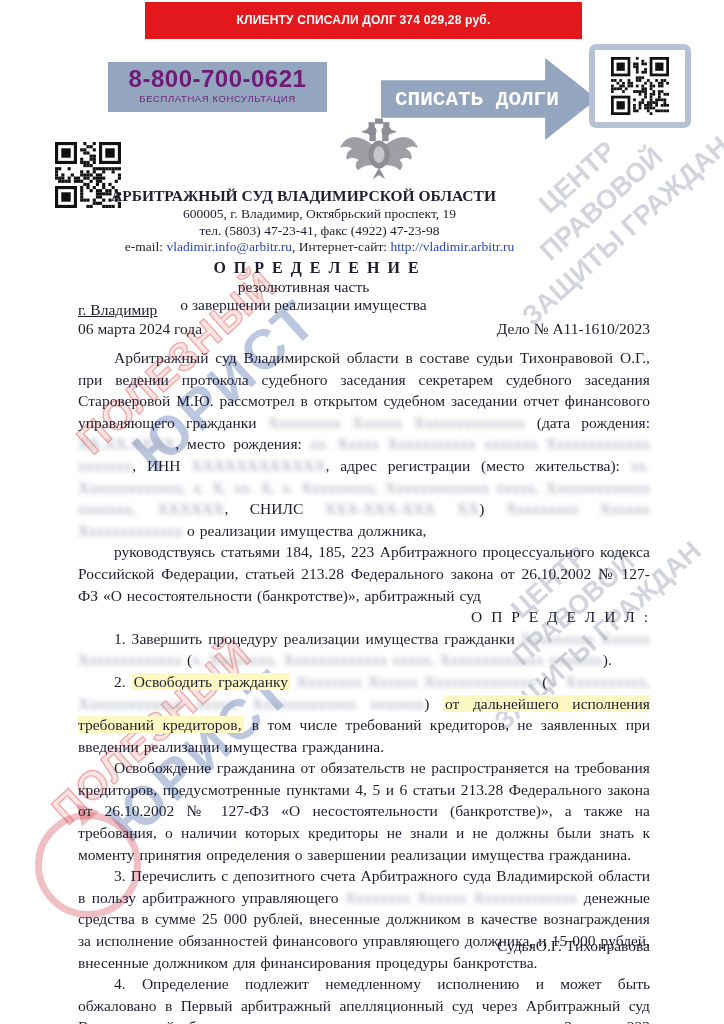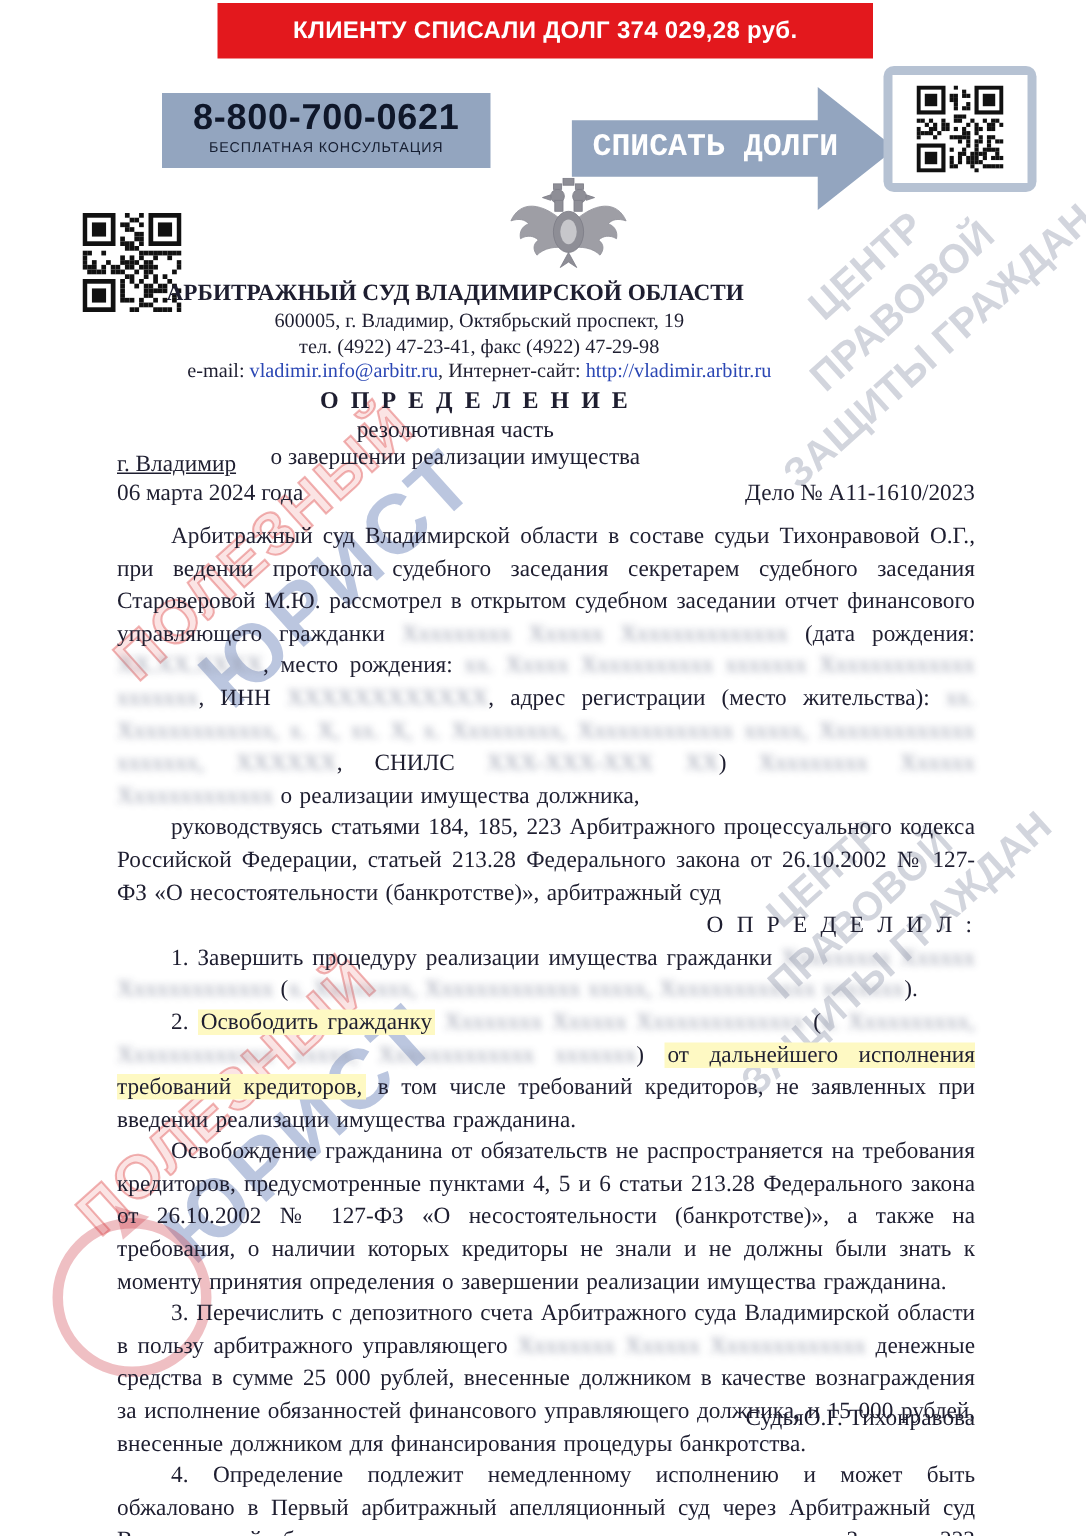--- a/index.html
+++ b/index.html
@@ -14,24 +14,24 @@
             font-family:"Liberation Sans",sans-serif;font-weight:bold;}
   .wm-red{display:block;font-size:40px;color:rgba(231,103,103,0.18);
           -webkit-text-stroke:1.4px rgba(223,86,86,0.45);letter-spacing:2px;}
   .wm-blue{display:block;font-size:56px;color:rgba(84,112,176,0.40);margin:-6px 0 0 34px;letter-spacing:3px;}
   .wm-ring{position:absolute;border-radius:50%;border:7px solid rgba(205,62,72,0.33);}
   .wm-ring .ring-notch{position:absolute;left:34%;top:-12px;width:0;height:0;
           border-left:12px solid transparent;border-right:12px solid transparent;
           border-top:20px solid rgba(205,62,72,0.33);transform:rotate(18deg);}
   
   .banner{position:absolute;left:145px;top:2px;width:437px;height:37px;background:#e3181d;
-          color:#fff;font-family:"Liberation Sans",sans-serif;font-weight:bold;font-size:16px;
+          color:#fff;font-family:"Liberation Sans",sans-serif;font-weight:bold;font-size:12px;
           line-height:37px;text-align:center;z-index:3;letter-spacing:.2px;}
   .phone-box{position:absolute;left:108px;top:62px;width:219px;height:50px;background:#93a5bf;
-          color:#0f172a;text-align:center;z-index:3;font-family:"Liberation Sans",sans-serif;cursor:pointer;}
+          color:#701a75;text-align:center;z-index:3;font-family:"Liberation Sans",sans-serif;cursor:pointer;}
   .phone-box .num{font-size:24px;font-weight:bold;line-height:28px;margin-top:3px;letter-spacing:.5px;}
   .phone-box .cap{font-size:9.5px;line-height:12px;letter-spacing:.6px;opacity:.95;}
   .cta-arrow{position:absolute;left:381px;top:58px;width:216px;height:82px;background:#93a5bf;z-index:3;
           clip-path:polygon(0 27%, 76% 27%, 76% 0, 100% 50%, 76% 100%, 76% 73%, 0 73%);cursor:pointer;}
   .cta-arrow span{position:absolute;left:14px;top:50%;transform:translateY(-50%);
           color:#fff;font-family:Liberation Mono, monospace;font-weight:bold;font-size:21px;white-space:nowrap;}
   .qr-card{position:absolute;left:589px;top:44px;width:90px;height:72px;background:#b6c2d3;
           border-radius:7px;padding:6px;z-index:3;}
   .qr-card .qr-inner{width:100%;height:100%;background:#fff;display:flex;align-items:center;justify-content:center;}
   .qr-left{position:absolute;left:55px;top:142px;width:68px;height:68px;z-index:2;background:#fff;}
@@ -373,21 +373,21 @@
         <ellipse cx="50" cy="40" rx="11" ry="15"></ellipse>
         <path d="M50 55 L44 66 L50 62 L56 66 Z"></path>
       </g>
       <ellipse cx="50" cy="40" rx="6" ry="9" fill="#ffffff" opacity=".5"></ellipse>
     </svg>
   </div>
 
   <div class="doc-head">
     <div class="court">АРБИТРАЖНЫЙ СУД ВЛАДИМИРСКОЙ ОБЛАСТИ</div>
     <div class="hline">600005, г. Владимир, Октябрьский проспект, 19</div>
-    <div class="hline">тел. (4922) 47-23-41, факс (4922) 47-29-98</div>
+    <div class="hline">тел. (5803) 47-23-41, факс (4922) 47-23-98</div>
     <div class="hline">
       <span>e-mail: </span><span class="lnk">vladimir.info@arbitr.ru</span><span>,  Интернет-сайт: </span><span class="lnk">http://vladimir.arbitr.ru</span>
     </div>
     <div class="doc-type">О П Р Е Д Е Л Е Н И Е</div>
     <div class="doc-sub">резолютивная часть</div>
     <div class="doc-sub">о завершении реализации имущества</div>
   </div>
 
   <div class="meta-city">г. Владимир</div>
   <div class="meta-row">

